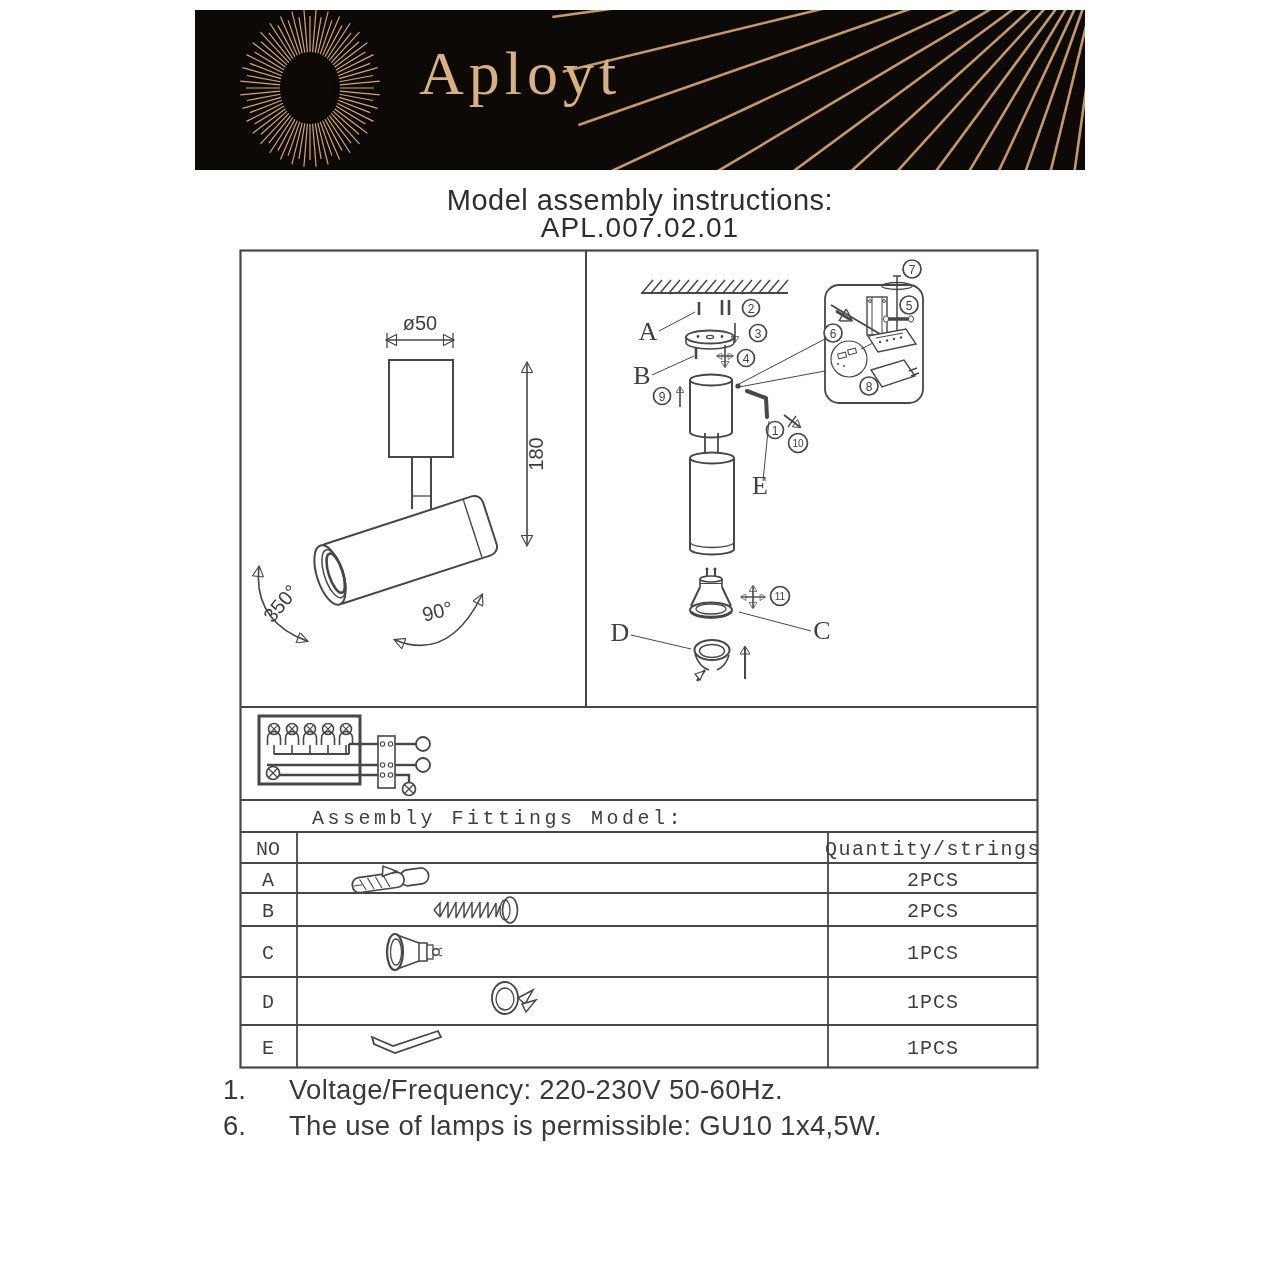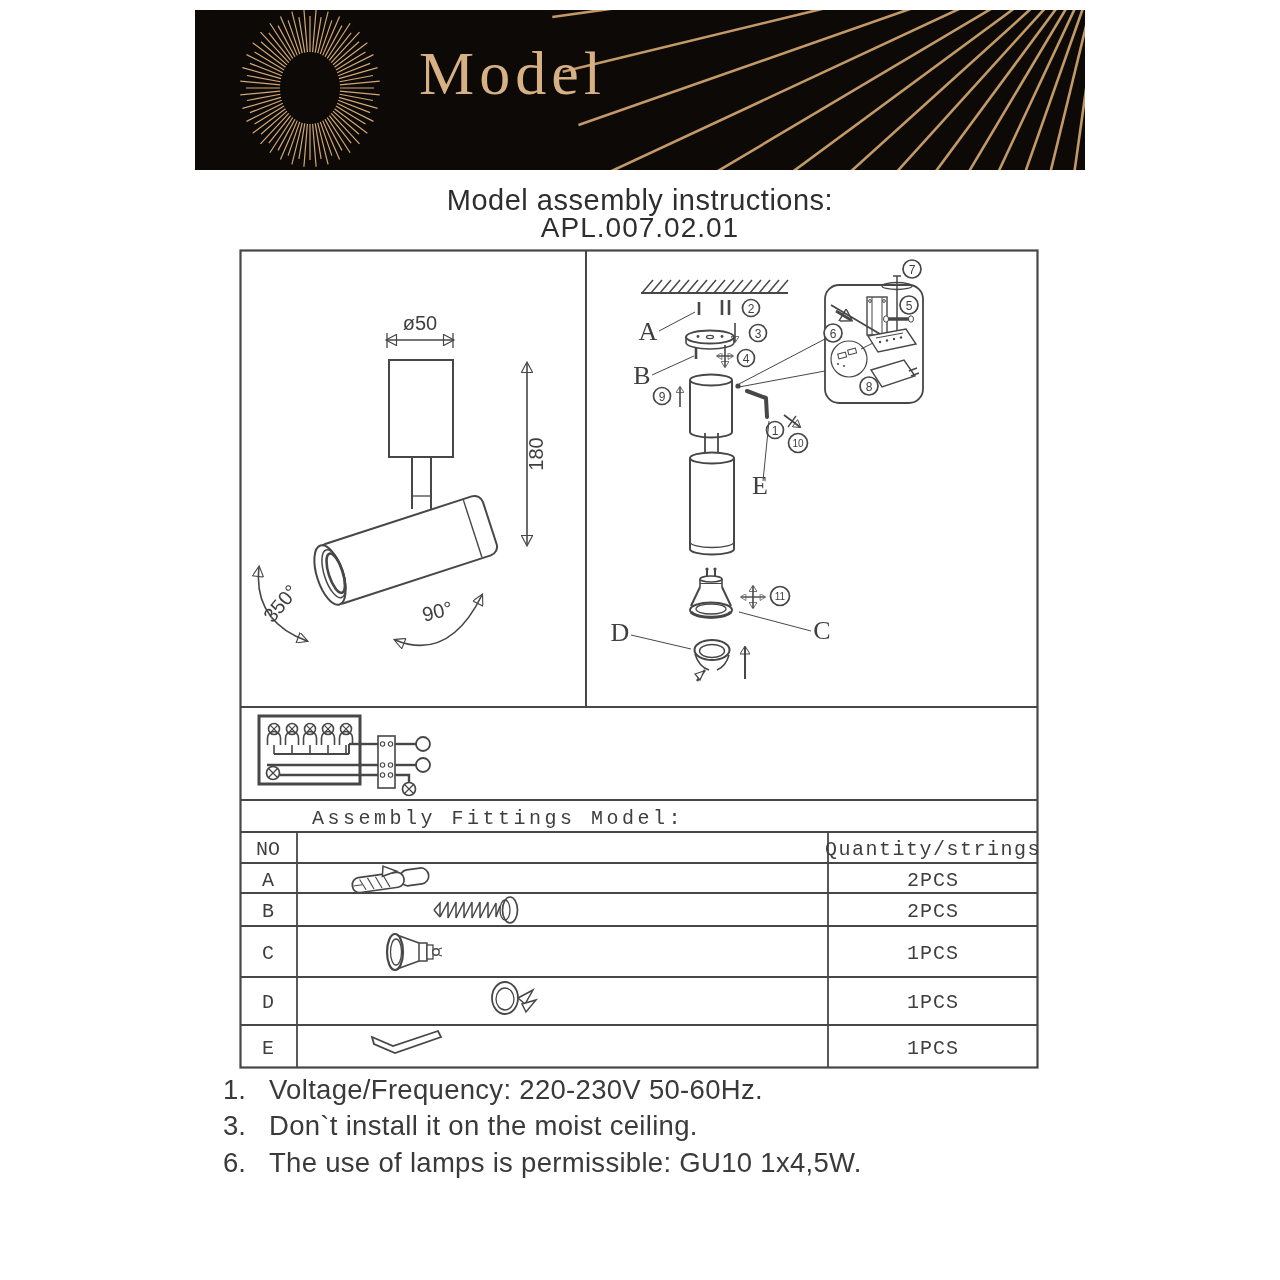--- a/index.html
+++ b/index.html
@@ -26,21 +26,21 @@
   .mono{font-family:"Liberation Mono",monospace;font-size:20px;fill:#474747;}
   .monoT{font-family:"Liberation Mono",monospace;font-size:20px;letter-spacing:3.5px;fill:#474747;}
   .serifL{font-family:"Liberation Serif",serif;font-size:26px;}
   .dim{font-family:"Liberation Sans",sans-serif;font-size:20px;}
   .cnum{font-family:"Liberation Sans",sans-serif;font-size:12px;}
   .cnumS{font-family:"Liberation Sans",sans-serif;font-size:10px;}
 
   .notes{position:absolute;left:215px;top:1072px;color:#3a3a3a;font-size:27.5px;}
   .note{height:36.4px;line-height:36.4px;white-space:nowrap;}
   .note .n{display:inline-block;margin-left:8px;width:36px;}
-  .note .t{margin-left:10px;letter-spacing:.3px;}
+  .note .t{margin-left:30px;letter-spacing:.3px;}
 </style>
 </head>
 <body>
 
 <div class="banner">
   <svg id="banner-art" width="890" height="160">
     <g id="rays">
         <line x1="145" y1="78" x2="179" y2="78" stroke-width="1.2" stroke="#d0a876"></line>
         <line x1="144.88584094275237" y1="81.1376067389157" x2="184.73362886642218" y2="84.885303677065" stroke-width="1.2" stroke="#d0a876"></line>
         <line x1="144.54423259036625" y1="84.2513343960095" x2="178.02769619278132" y2="90.50266879201898" stroke-width="1.2" stroke="#d0a876"></line>
@@ -125,21 +125,21 @@
         <line x1="912" y1="-70" x2="535.8364699791256" y2="344.85057392058013" stroke-width="2.6" stroke="#c39a67"></line>
         <line x1="912" y1="-70" x2="496.49352905365487" y2="305.43890661692757" stroke-width="2.6" stroke="#c39a67"></line>
         <line x1="912" y1="-70" x2="461.25947348068814" y2="262.3145764980728" stroke-width="2.6" stroke="#c39a67"></line>
         <line x1="912" y1="-70" x2="430.4827279057509" y2="215.90403403049925" stroke-width="2.6" stroke="#c39a67"></line>
         <line x1="912" y1="-70" x2="404.467639259476" y2="166.66622657479172" stroke-width="2.6" stroke="#c39a67"></line>
         <line x1="912" y1="-70" x2="383.47146711339155" y2="115.08805991940514" stroke-width="2.6" stroke="#c39a67"></line>
         <line x1="912" y1="-70" x2="367.70183967601406" y2="61.679583337450424" stroke-width="2.6" stroke="#c39a67"></line>
         <line x1="912" y1="-70" x2="357.314700586547" y2="6.968945780801874" stroke-width="2.6" stroke="#c39a67"></line>
       </g>
   </svg>
-  <div class="brand">Model</div>
+  <div class="brand">Aployt</div>
 </div>
 
 <div class="title">Model assembly instructions:</div>
 <div class="model">APL.007.02.01</div>
 
 <div class="main">
 <svg id="main-svg" width="800" height="820" viewBox="0 0 800 820">
   <defs>
     <marker id="ah" viewBox="0 0 10 10" refX="8.5" refY="5" markerWidth="9" markerHeight="7" orient="auto-start-reverse">
       <path d="M0,0 L9.5,5 L0,10 z" fill="#474747" stroke="none"></path>
@@ -475,15 +475,14 @@
     <polygon points="30,22 44,18 34,30" stroke-width="1.5" class="wf"></polygon>
   </g>
   <g transform="translate(133,778)">
     <polygon points="0,10 21,19 66,4 69,10 23,26 2,17" stroke-width="1.8" class="wf"></polygon>
   </g>
 </svg>
 </div>
 
 <div class="notes">
   <div class="note"><span class="n">1.</span><span class="t">Voltage/Frequency: 220-230V 50-60Hz.</span></div>
-  <div class="note"><span class="n">3.</span><span class="t">Don`t install it on the moist ceiling.</span></div>
   <div class="note"><span class="n">6.</span><span class="t">The use of lamps is permissible: GU10 1x4,5W.</span></div>
 </div>
 
 </body></html>

